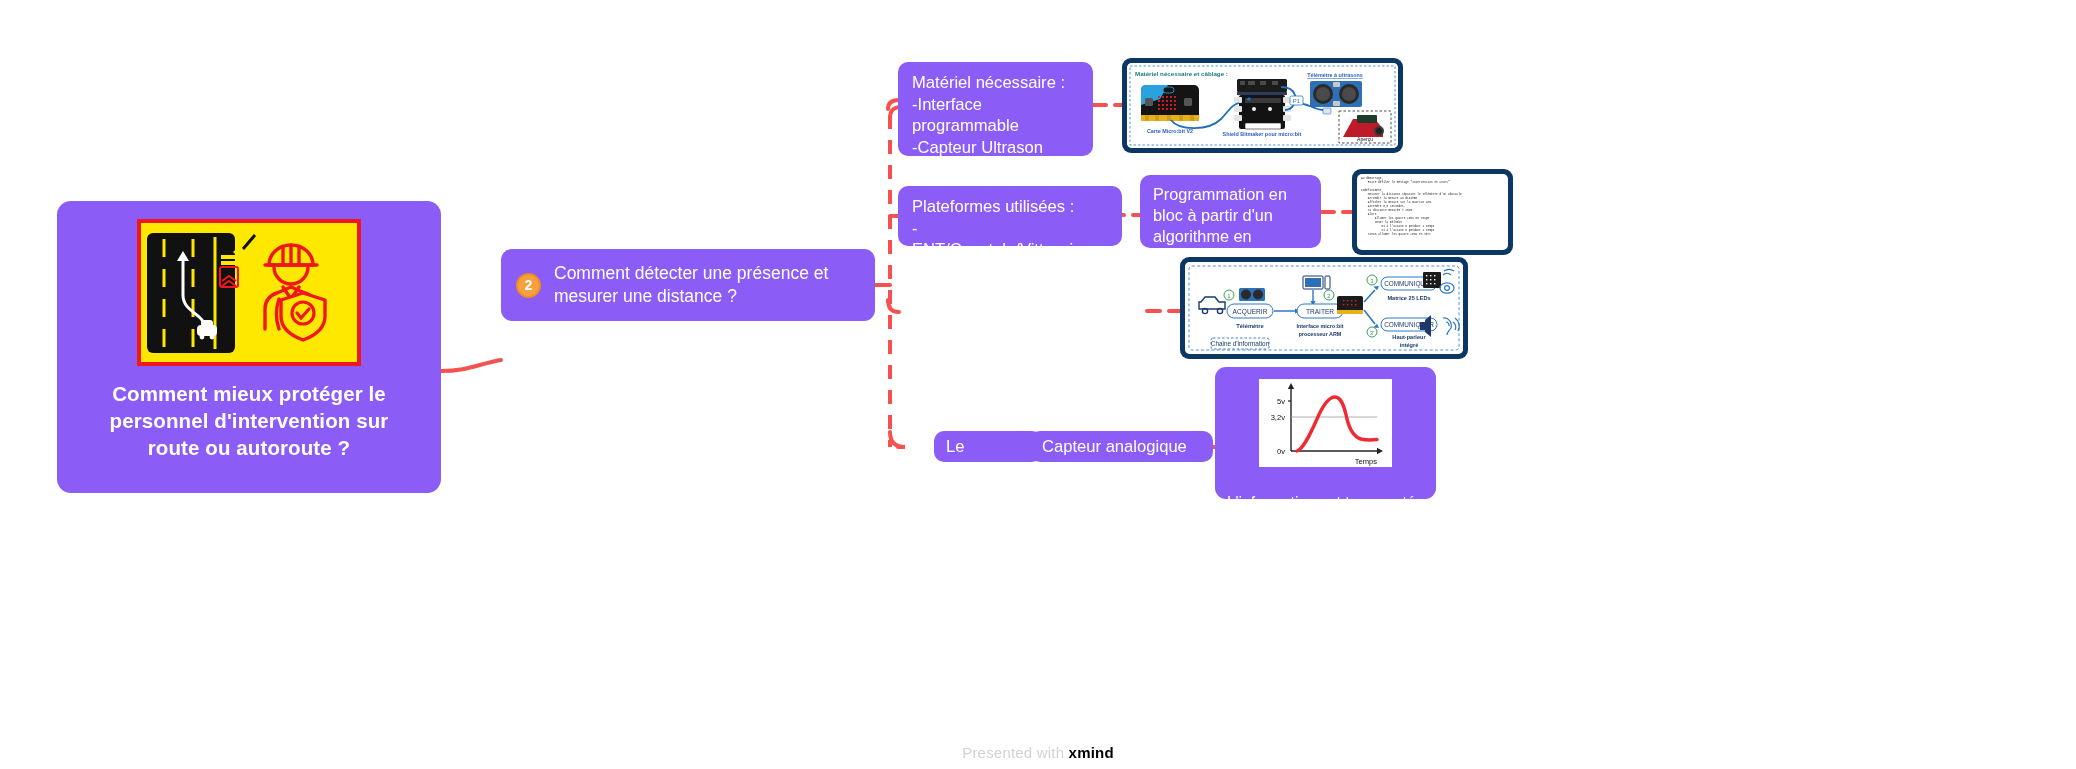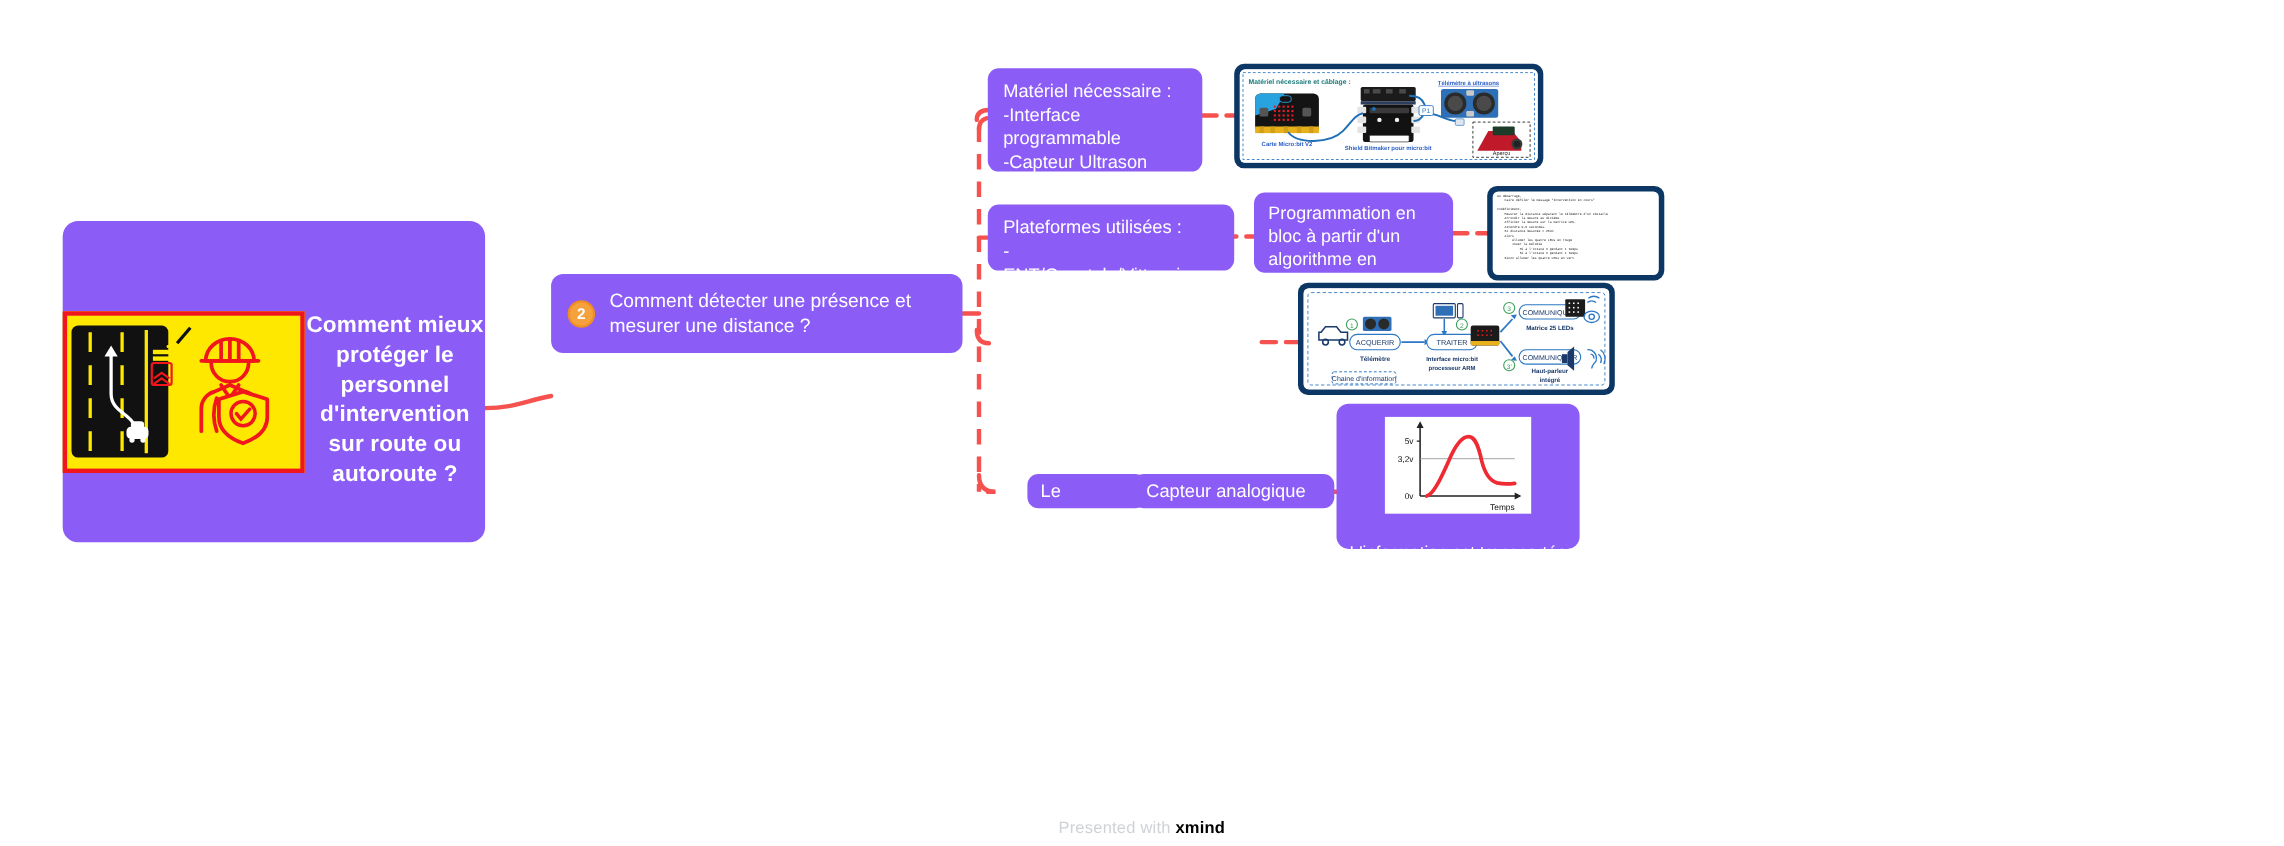--- a/index.html
+++ b/index.html
@@ -19,21 +19,21 @@
     border-radius:10px;
     box-sizing:border-box;
     font-family:"Liberation Sans", sans-serif;
   }
   .node-text{white-space:pre-line;}
 
   
   #root-node{
     left:57px;top:201px;width:384px;height:292px;
     border-radius:14px;
-    display:flex;flex-direction:row;align-items:center;
+    display:flex;flex-direction:column;align-items:center;
     padding-top:18px;
   }
   #root-image{
     width:224px;height:147px;background:#ffe800;
     border:4px solid #f0161c;box-sizing:border-box;
     display:flex;align-items:center;justify-content:center;
     position:relative;
   }
   #root-title{
     margin-top:14px;width:330px;text-align:center;

